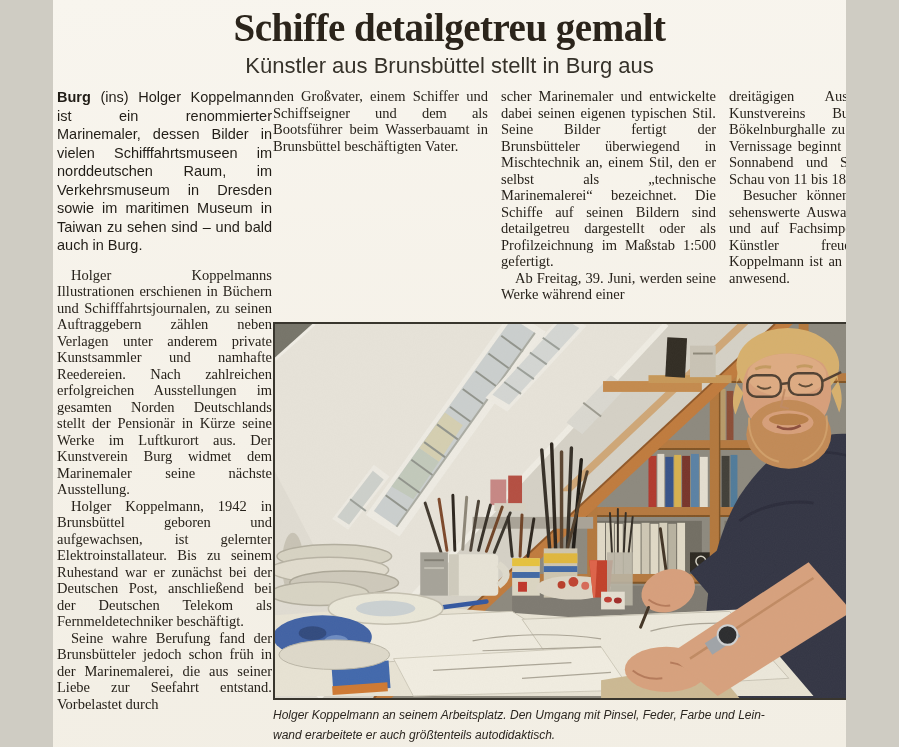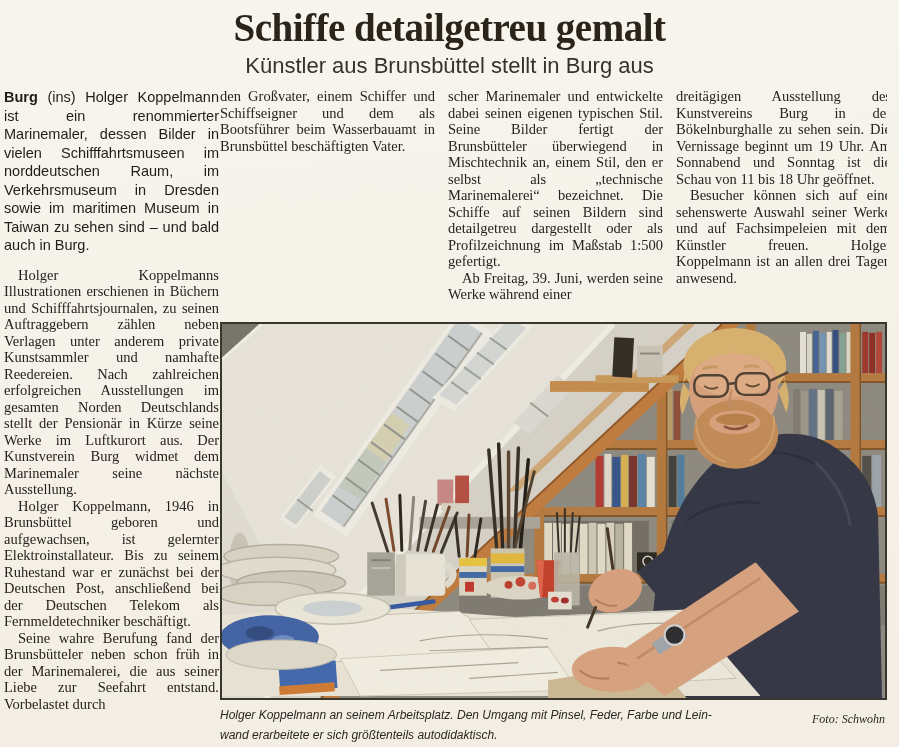--- a/index.html
+++ b/index.html
@@ -1,17 +1,17 @@
 <!DOCTYPE html>
 <html lang="de"><head>
 <meta charset="utf-8">
 <style>
   html,body{margin:0;padding:0;background:#cfccc3;}
   .page{
-    position:relative;width:899px;height:747px;margin:0 auto;
+    position:relative;width:793px;height:747px;margin:0 auto;
     background:linear-gradient(175deg,#f8f5ee 0%,#f5f1e8 55%,#f2eee4 100%);
     font-family:"Liberation Serif",serif;color:#241f18;overflow:hidden;
   }
   header{ text-align:center;padding-top:5px; }
   h1{
     margin:0;font-family:"Liberation Serif",serif;font-weight:bold;
     font-size:39px;letter-spacing:-0.5px;color:#2b241b;
   }
   h2{
     margin:3px 0 0;font-family:"Liberation Sans",sans-serif;font-weight:400;
@@ -54,22 +54,22 @@
   <header>
     <h1>Schiffe detailgetreu gemalt</h1>
     <h2>Künstler aus Brunsbüttel stellt in Burg aus</h2>
   </header>
 
   <div class="body-zone">
 
     <div class="col">
       <p class="lead"><b>Burg</b><span> (ins) Holger Koppelmann ist ein renommierter Marinemaler, dessen Bilder in vielen Schifffahrtsmuseen im norddeutschen Raum, im Verkehrsmuseum in Dresden sowie im maritimen Museum in Taiwan zu sehen sind – und bald auch in Burg.</span></p>
       <p class="indent">Holger Koppelmanns Illustrationen erschienen in Büchern und Schifffahrtsjournalen, zu seinen Auftraggebern zählen neben Verlagen unter anderem private Kunstsammler und namhafte Reedereien. Nach zahlreichen erfolgreichen Ausstellungen im gesamten Norden Deutschlands stellt der Pensionär in Kürze seine Werke im Luftkurort aus. Der Kunstverein Burg widmet dem Marinemaler seine nächste Ausstellung.</p>
-      <p class="indent">Holger Koppelmann, 1946 in Brunsbüttel geboren und aufgewachsen, ist gelernter Elektroinstallateur. Bis zu seinem Ruhestand war er zunächst bei der Deutschen Post, anschließend bei der Deutschen Telekom als Fernmeldetechniker beschäftigt.</p>
-      <p class="indent">Seine wahre Berufung fand der Brunsbütteler neben schon früh in der Marinemalerei, die aus seiner Liebe zur Seefahrt entstand. Vorbelastet durch</p>
+      <p class="indent">Holger Koppelmann, 1942 in Brunsbüttel geboren und aufgewachsen, ist gelernter Elektroinstallateur. Bis zu seinem Ruhestand war er zunächst bei der Deutschen Post, anschließend bei der Deutschen Telekom als Fernmeldetechniker beschäftigt.</p>
+      <p class="indent">Seine wahre Berufung fand der Brunsbütteler jedoch schon früh in der Marinemalerei, die aus seiner Liebe zur Seefahrt entstand. Vorbelastet durch</p>
     </div>
 
     <div class="right-zone">
       <div class="cols3">
         <div class="col">
           <p>den Großvater, einem Schiffer und Schiffseigner und dem als Bootsführer beim Wasserbauamt in Brunsbüttel beschäftigten Vater.</p>
         </div>
         <div class="col">
           <p>scher Marinemaler und entwickelte dabei seinen eigenen typischen Stil. Seine Bilder fertigt der Brunsbütteler überwiegend in Mischtechnik an, einem Stil, den er selbst als „technische Marinemalerei“ bezeichnet. Die Schiffe auf seinen Bildern sind detailgetreu dargestellt oder als Profilzeichnung im Maßstab 1:500 gefertigt.</p>
           <p class="indent">Ab Freitag, 39. Juni, werden seine Werke während einer</p>
@@ -366,18 +366,18 @@
             <circle cx="458" cy="316" r="10" fill="#23262c" stroke="#d0d4d8" stroke-width="2"></circle>
           </g>
 
           <rect x="0" y="0" width="671" height="380" fill="#caa26a" opacity="0.05"></rect>
           <rect x="0" y="0" width="671" height="380" filter="url(#grain)" opacity="0.10"></rect>
         </svg>
       </figure>
 
       <figcaption>
         <span>Holger Koppelmann an seinem Arbeitsplatz. Den Umgang mit Pinsel, Feder, Farbe und Lein-</span><br>
-        <span>wand erarbeitete er sich größtenteils autodidaktisch.</span>
+        <span>wand erarbeitete er auch größtenteils autodidaktisch.</span>
         <span class="credit">Foto: Schwohn</span>
       </figcaption>
     </div>
   </div>
 </div>
 
 </body></html>

